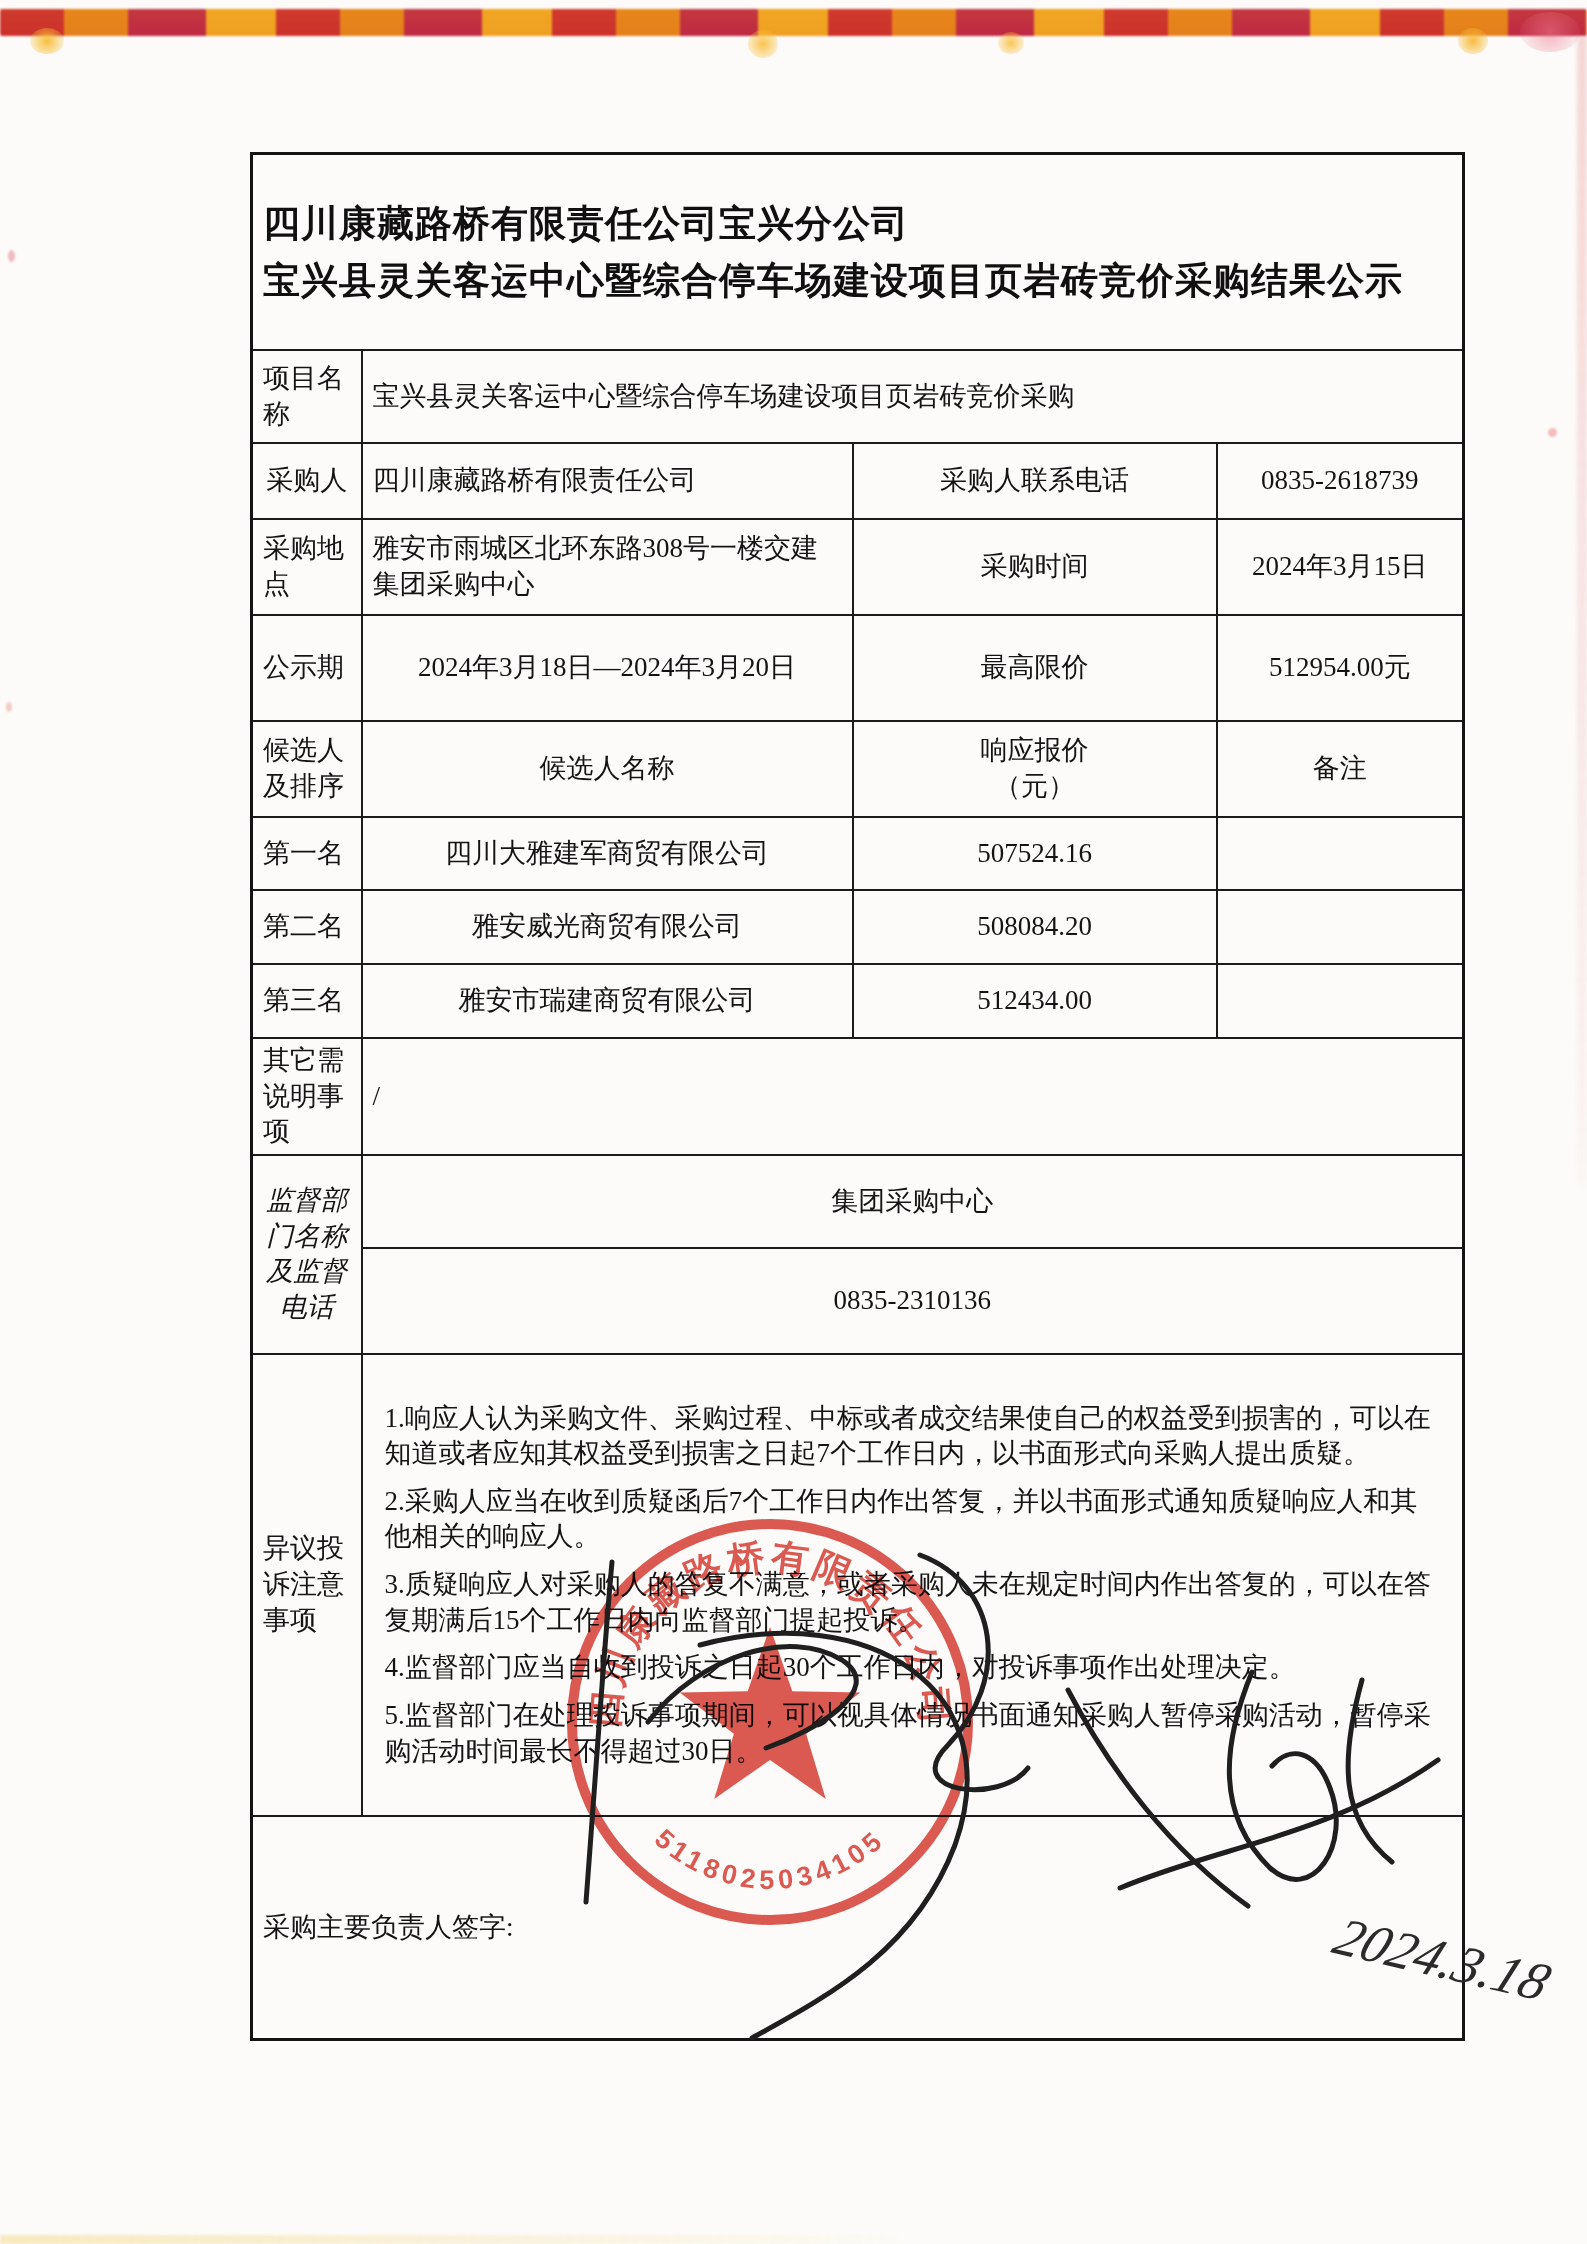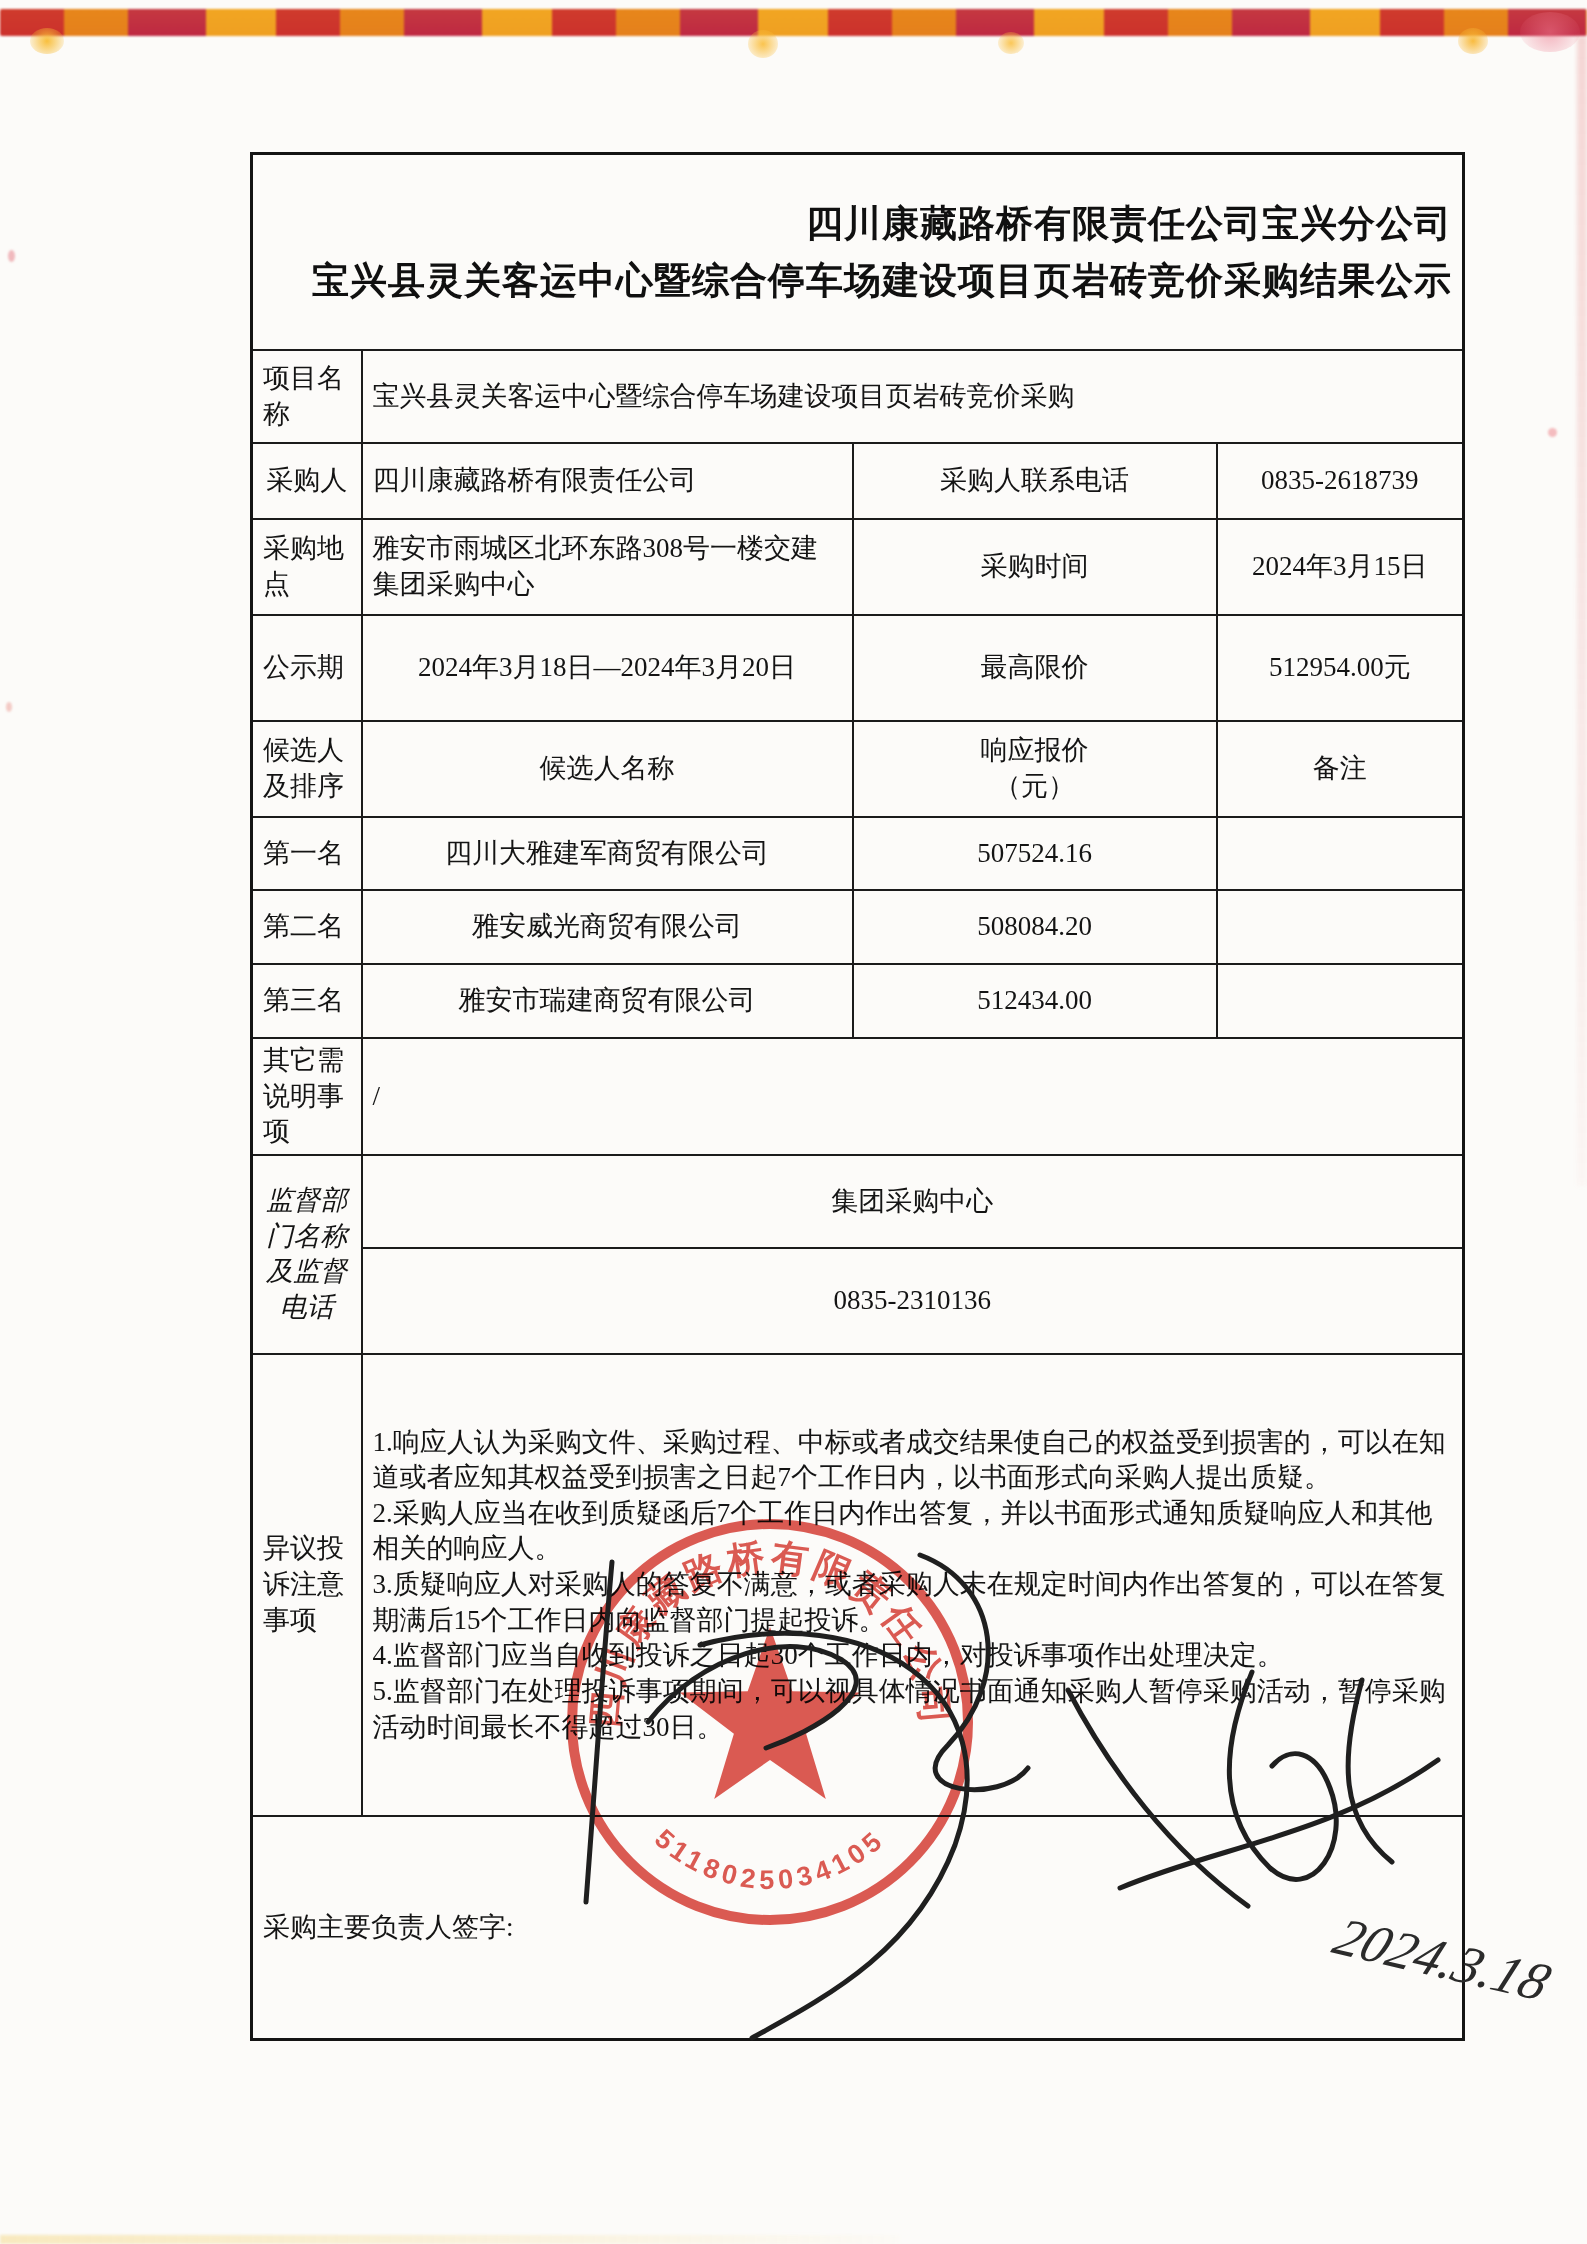--- a/index.html
+++ b/index.html
@@ -41,33 +41,33 @@
     border:3px solid #141414;
   }
   table.doc td{
     border:2px solid #1b1b1b;
     padding:4px 10px;
     font-size:27px; line-height:1.32;
     vertical-align:middle;
     word-break:break-all;
     color:#141414;
   }
-  td.title-cell{ text-align:right; }
+  td.title-cell{ text-align:left; }
   .doc-title{
     font-family:"Liberation Sans", sans-serif;
     font-weight:900; font-size:37px; line-height:57px; letter-spacing:1px;
     color:#101010;
   }
   td.lab{ padding-left:8px; padding-right:6px; }
   td.lab-center{ text-align:center; padding-left:4px; padding-right:4px; }
   td.center{ text-align:center; }
   td.prewrap{ white-space:pre-line; }
   td.slash-cell{ text-align:left; padding-left:285px; }
   td.notes-cell{ padding:10px 12px; font-size:26.5px; }
-  .note-item{ margin:0; }
+  .note-item{ margin:12px; }
   td.sign-cell{ font-size:30px; padding-left:12px;margin-top:9px; }
 
   
   .overlay{
     position:absolute; left:0; top:1400px; width:1587px; height:844px;
     pointer-events:none;
   }
   .seal{ mix-blend-mode:multiply; }
   .hand-date{
     font-family:"Liberation Serif", serif;

